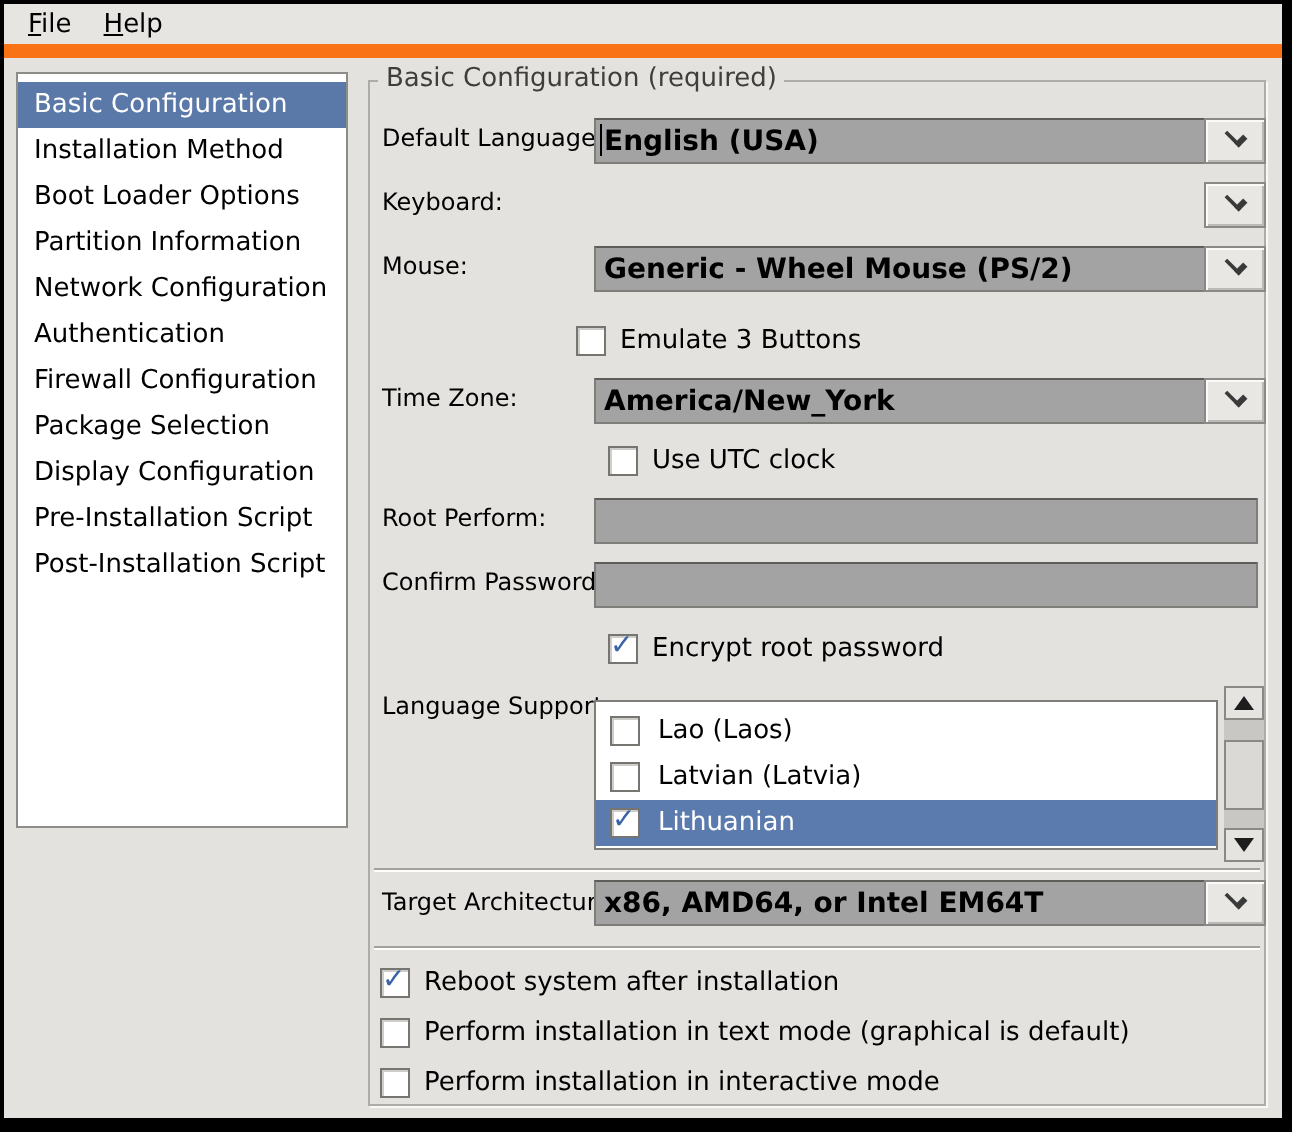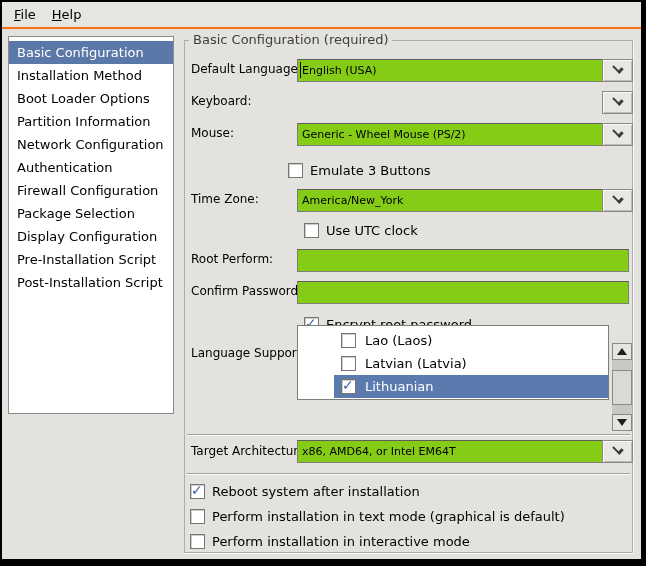--- a/index.html
+++ b/index.html
@@ -3,59 +3,59 @@
 <meta charset="utf-8">
 <style>
   * { margin:0; padding:0; box-sizing:border-box; }
   html,body { background:#555; }
   body { font-family:"DejaVu Sans","Liberation Sans",sans-serif; font-size:13px; color:#000; }
   .window { position:relative; width:646px; height:566px; background:#000; overflow:hidden; }
   .content { position:absolute; left:2px; top:2px; width:639px; height:557px; background:#e4e2de; }
 
   
   .menubar { position:absolute; left:0; top:0; width:100%; height:27px; background:#e7e5e2;
-             border-bottom:2px solid #f97316; display:flex; align-items:center; padding-left:4px; }
+             border-bottom:7px solid #f97316; display:flex; align-items:center; padding-left:4px; }
   .menu-item { padding:3px 8px; cursor:default; }
   .menu-item span { display:inline-block; }
   .menu-item span::first-letter { text-decoration:underline; }
 
   
   .sidebar { position:absolute; left:6px; top:34px; width:166px; height:378px; background:#fff;
              border:1px solid #8e8c89; padding-top:4px; overflow:hidden; }
   .side-item { height:23px; line-height:23px; padding-left:8px; white-space:nowrap; cursor:default; }
   .side-item.selected { background:#5b79a8; color:#fff; }
 
   
   .group { position:absolute; left:182px; top:38px; width:449px; height:513px;
            border:1px solid #aeaca8; box-shadow:1px 1px 0 rgba(255,255,255,.8); }
   .group-title { position:absolute; top:-9px; left:4px; background:#e4e2de; padding:0 4px;
                  color:#3f3e3c; white-space:nowrap; }
 
   .flabel { position:absolute; left:6px; font-size:12px; white-space:nowrap; }
-  .entry { position:absolute; height:23px; background:#84cc16; border:1px solid #7f7d7a;
-           border-top-color:#5f5d5a; font-family:inherit; font-size:11px; padding:0 4px; outline:none; }
+  .entry { position:absolute; height:23px; background:#a3a3a3; border:1px solid #7f7d7a;
+           border-top-color:#5f5d5a; font-family:inherit; font-size:14px; padding:0 4px; outline:none;font-weight:bold; }
   .combo-entry { left:112px; width:306px; }
   .combo-btn { position:absolute; left:417px; width:31px; height:23px; background:#e9e7e4;
                border:1px solid #8b8987; box-shadow:inset 1px 1px 0 #fbfaf8, inset -1px -1px 0 #bbb9b5;
                display:flex; align-items:center; justify-content:center; cursor:default; }
   .chev { width:10px; height:10px; border-right:3px solid #3a3a3a; border-bottom:3px solid #3a3a3a;
           transform:rotate(45deg) scale(1,.62); margin-top:-5px; }
   .caret { position:absolute; width:1px; height:16px; background:#000; }
 
   .cb-row { position:absolute; display:flex; align-items:center; height:16px; cursor:default; }
   .cb { width:15px; height:15px; background:#fff; border:1px solid #777572;
         box-shadow:inset 1px 1px 0 #cfcdca; position:relative; flex:none; }
   .tick { position:absolute; left:0px; top:-3px; color:#3a63a8; font-weight:bold; font-size:14px;
           display:none; line-height:16px; }
   .cb.checked .tick { display:block; }
   .cb-text { margin-left:7px; white-space:nowrap; }
 
   
-  .lang-list { position:absolute; left:112px; top:284px; width:312px; height:75px; background:#fff;
-               border:1px solid #7f7d7a; overflow:hidden; padding-top:3px;padding-left:36px; }
+  .lang-list { position:absolute; left:112px; top:309px; width:312px; height:75px; background:#fff;
+               border:1px solid #7f7d7a; overflow:hidden; padding-top:3px; }
   .lang-row { height:23px; display:flex; align-items:center; padding-left:7px; cursor:default; }
   .lang-row.selected { background:#5b7aad; color:#fff; }
   .lang-label { margin-left:9px; white-space:nowrap; }
 
   
   .vscroll { position:absolute; left:427px; top:302px; width:20px; height:88px; background:#c9c7c3; }
   .scroll-btn { position:absolute; left:0; width:20px; height:17px; background:#e6e4e1;
                 border:1px solid #8b8987; display:flex; align-items:center; justify-content:center; cursor:default; }
   .scroll-btn.up { top:0; } .scroll-btn.down { bottom:0; }
   .tri-up { width:0; height:0; border-left:5px solid transparent; border-right:5px solid transparent;

